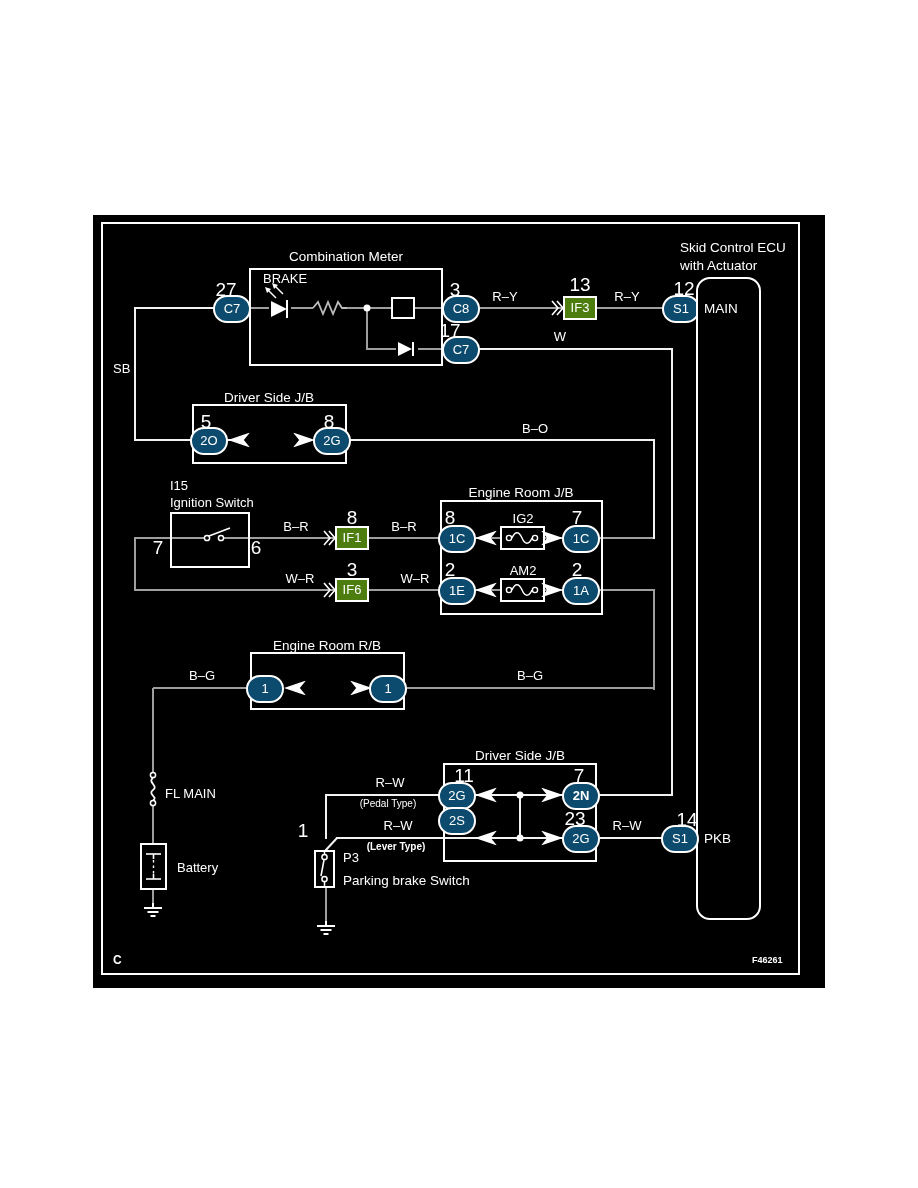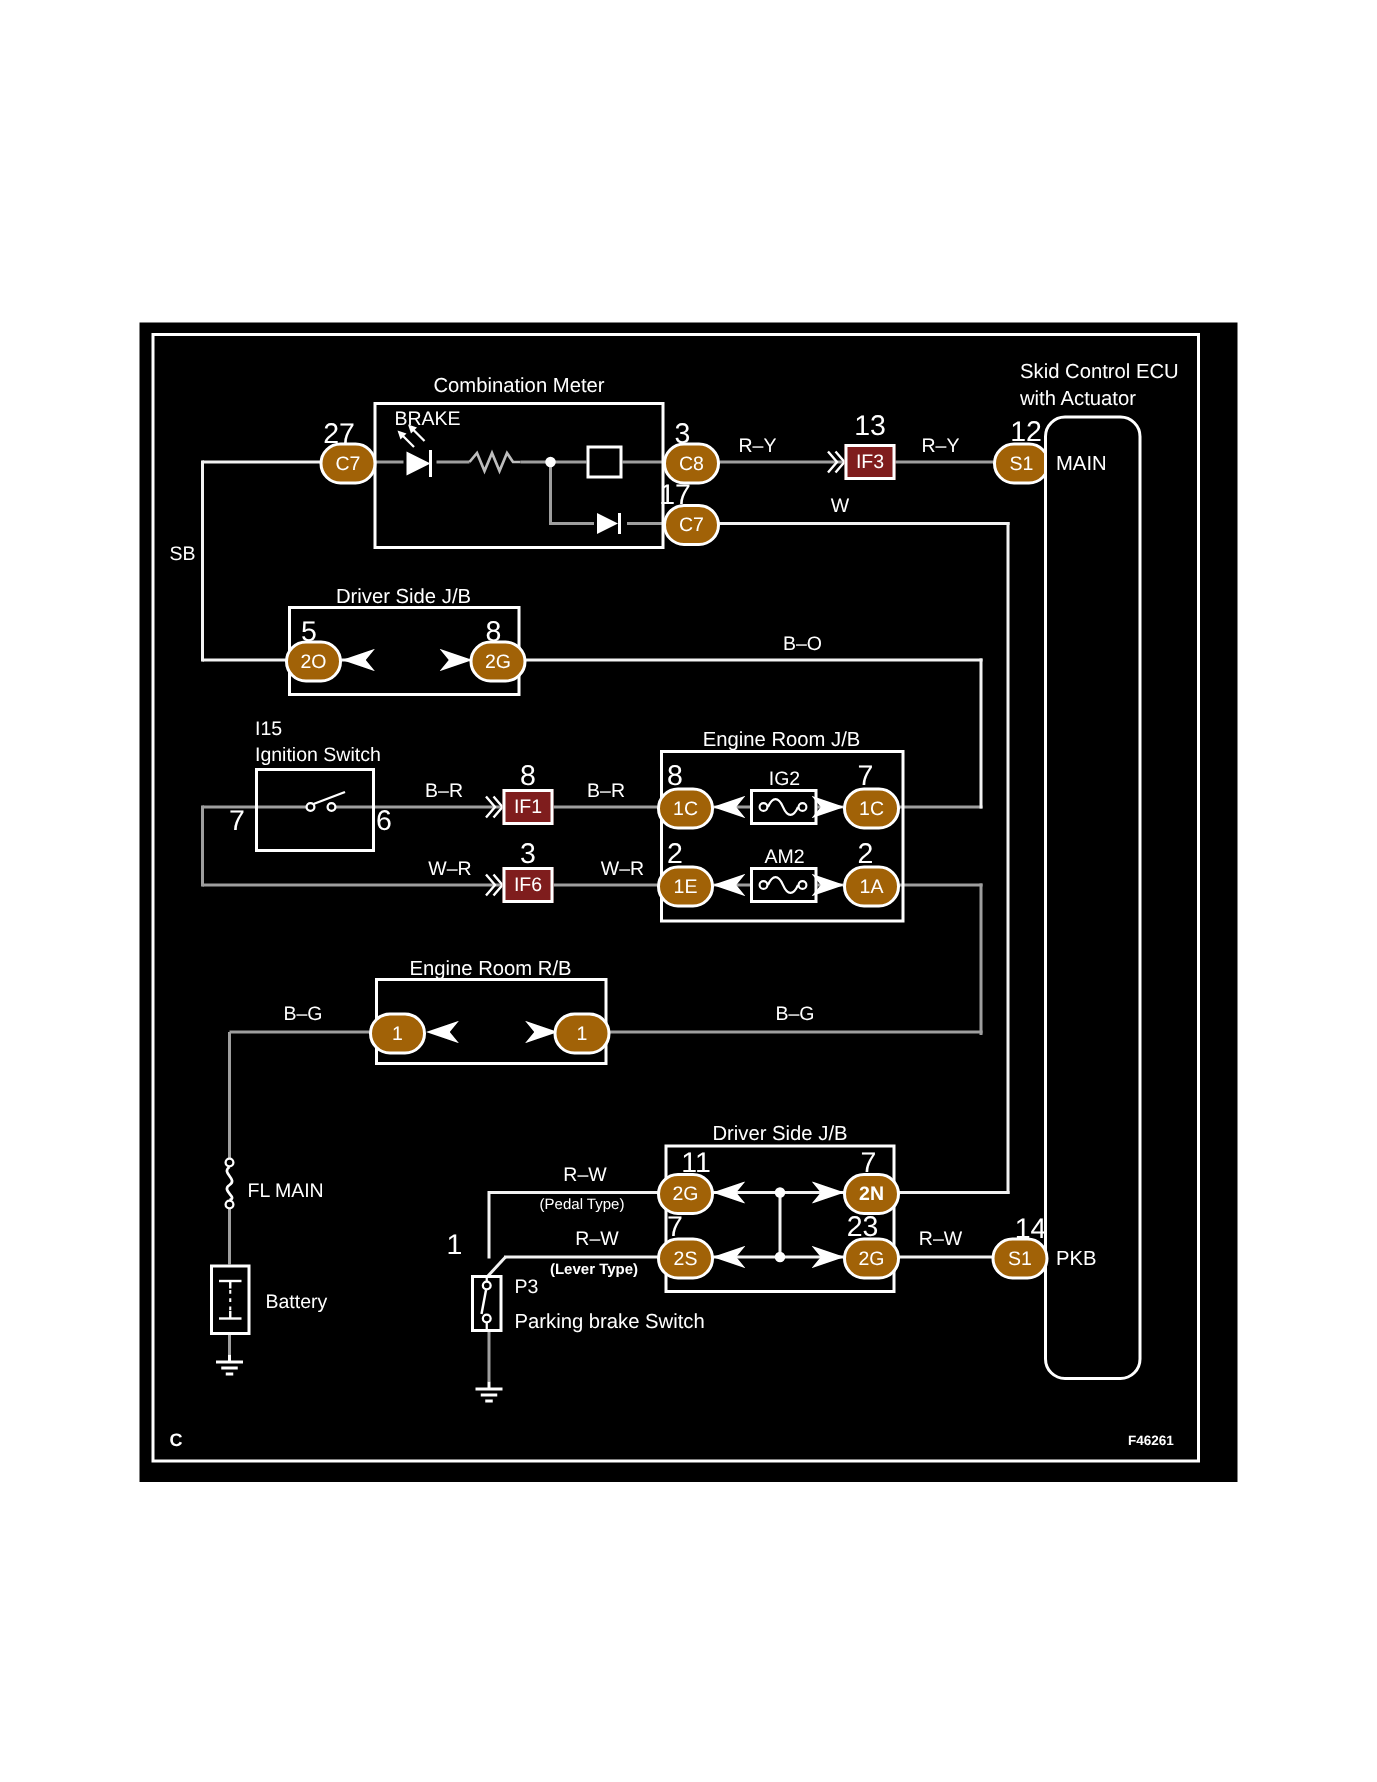--- a/index.html
+++ b/index.html
@@ -3,32 +3,32 @@
 <meta charset="utf-8">
 <style>
   html,body{margin:0;padding:0;background:#fff;}
   .page{position:relative;width:918px;height:1188px;background:#ffffff;font-family:"Liberation Sans",sans-serif;overflow:hidden;}
   .board{position:absolute;left:93px;top:215px;width:732px;height:773px;background:#000;color:#fff;}
   .frame{position:absolute;left:8px;top:7px;width:695px;height:749px;border:2px solid #fff;}
   .wh,.wv{position:absolute;display:block;}
   .wh{height:2px;} .wv{width:2px;}
   .dim{background:#9e9e9e;} .brt{background:#f2f2f2;}
   .bx{position:absolute;border:2px solid #fff;background:#000;box-sizing:border-box;}
-  .conn{position:absolute;width:34px;height:24px;margin:-13px 0 0 -19px;border:2px solid #fff;border-radius:14px;background:#a16207;color:#fff;font-size:13px;line-height:23px;text-align:center;}
+  .conn{position:absolute;width:34px;height:24px;margin:-13px 0 0 -19px;border:2px solid #fff;border-radius:14px;background:#0c4a6e;color:#fff;font-size:13px;line-height:23px;text-align:center;}
   .pin{position:absolute;color:#fff;font-size:19px;font-weight:normal;transform:translate(-50%,-50%);white-space:nowrap;}
   .t{position:absolute;color:#fff;font-size:13px;font-weight:normal;white-space:nowrap;}
   .tm{font-size:13.5px;}
   .cx{transform:translateX(-50%);}
   .sub{font-size:10px;}
   .al,.ar{position:absolute;width:22px;height:15px;background:#fff;transform:translateY(-50%);}
   .al{clip-path:polygon(0 50%,100% 0,72% 50%,100% 100%);}
   .ar{clip-path:polygon(100% 50%,0 0,28% 50%,0 100%);}
   .dot{position:absolute;width:7px;height:7px;border-radius:50%;background:#fff;transform:translate(-50%,-50%);}
   svg{position:absolute;overflow:visible;}
-  .ifb{position:absolute;width:34px;height:24px;border:2px solid #fff;background:#7f1d1d;box-sizing:border-box;color:#fff;font-size:13px;line-height:20px;text-align:center;}
+  .ifb{position:absolute;width:34px;height:24px;border:2px solid #fff;background:#4d7c0f;box-sizing:border-box;color:#fff;font-size:13px;line-height:20px;text-align:center;}
   .fuse{position:absolute;width:45px;height:24px;border:2px solid #fff;background:#000;box-sizing:border-box;}
   .ft{position:absolute;color:#fff;}
 </style>
 </head>
 <body>
 
 <div class="page">
 <div class="board">
   <div class="frame"></div>
 
@@ -241,21 +241,21 @@
   <b class="pin" style="left:371px;top:561px;">11</b>
   <b class="pin" style="left:486px;top:561px;">7</b>
   <span class="al" style="left:382px;top:580px;"></span>
   <span class="ar" style="left:448px;top:580px;"></span>
   <div class="conn" style="left:364px;top:580px;">2G</div>
   <div class="conn" style="left:488px;top:580px;font-weight:bold;">2N</div>
   <b class="pin" style="left:357px;top:604px;">7</b>
   <b class="pin" style="left:482px;top:604px;">23</b>
   <span class="al" style="left:382px;top:623px;"></span>
   <span class="ar" style="left:448px;top:623px;"></span>
-  <div class="conn" style="left:364px;top:623px;">2S</div>
+  <div class="conn" style="left:364px;top:605px;">2S</div>
   <div class="conn" style="left:488px;top:623px;">2G</div>
   <b class="t cx" style="left:534px;top:603px;">R–W</b>
   <b class="pin" style="left:594px;top:605px;">14</b>
   <div class="conn" style="left:587px;top:623px;">S1</div>
 
   <b class="ft" style="left:20px;top:738px;font-size:12px;">C</b>
   <b class="ft" style="left:659px;top:740px;font-size:9px;">F46261</b>
 </div>
 </div>
 

